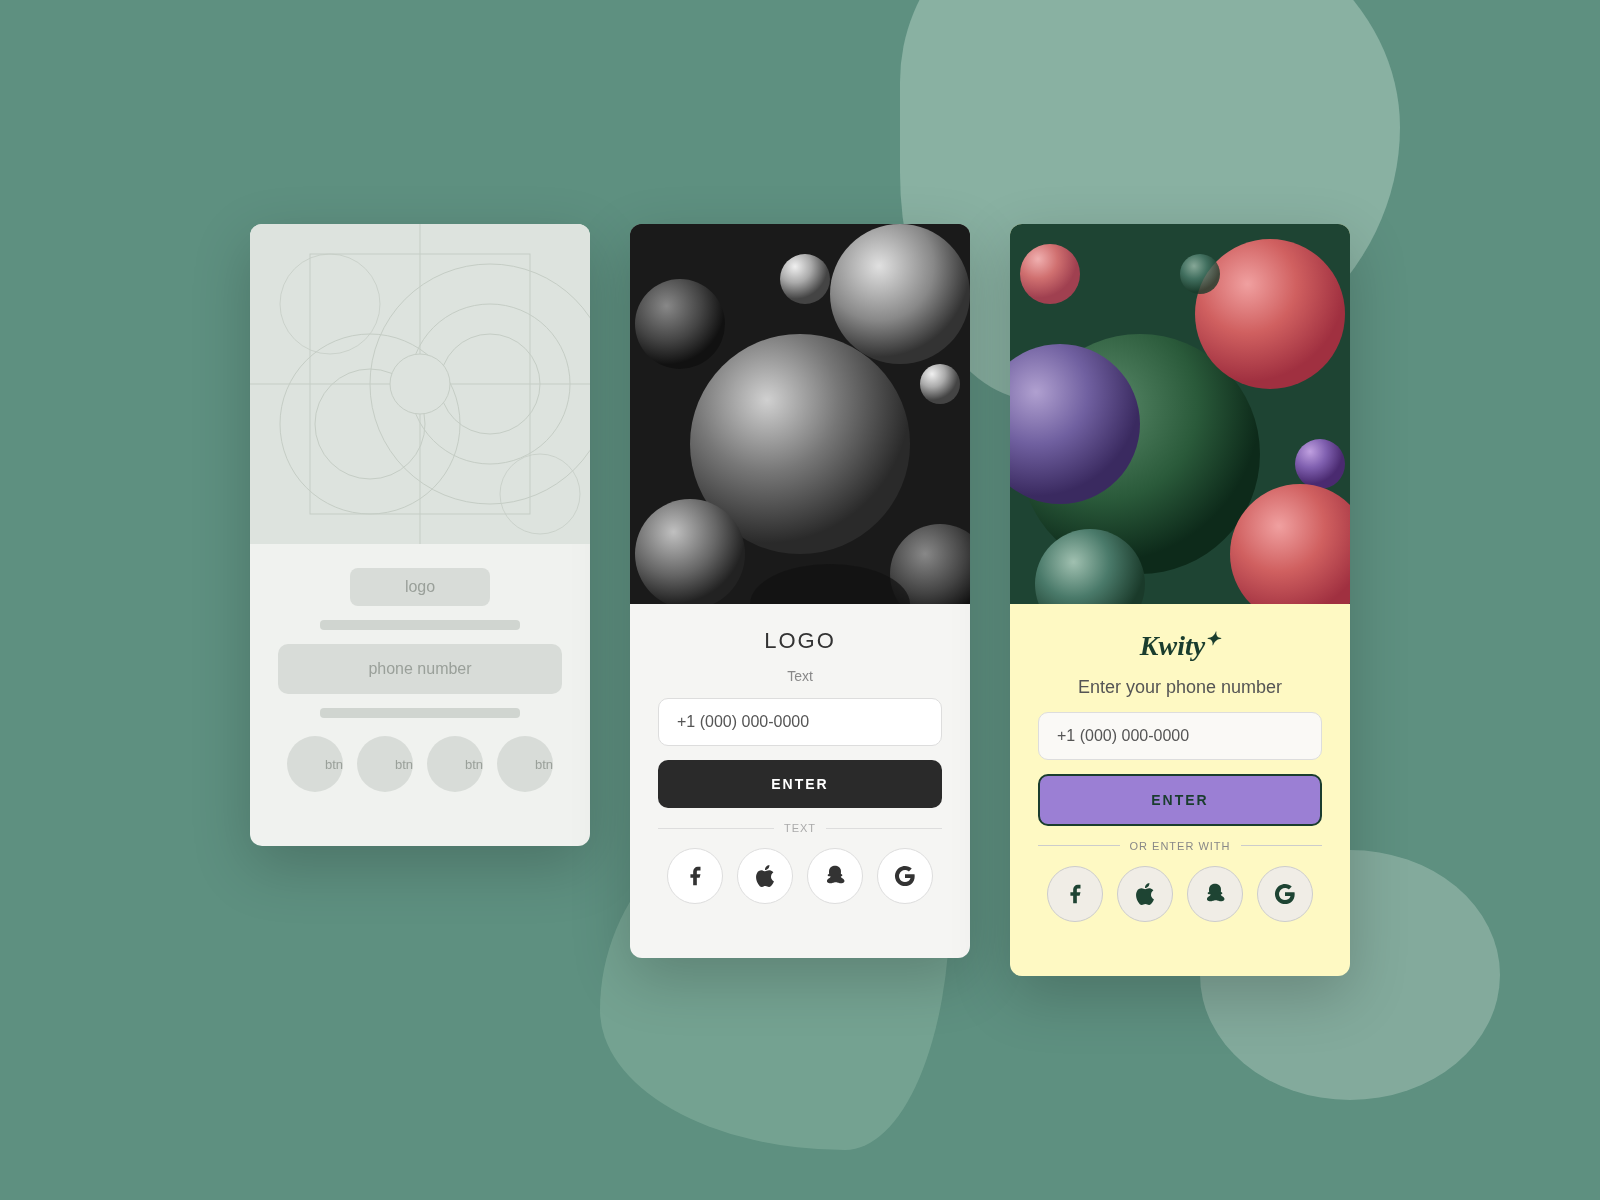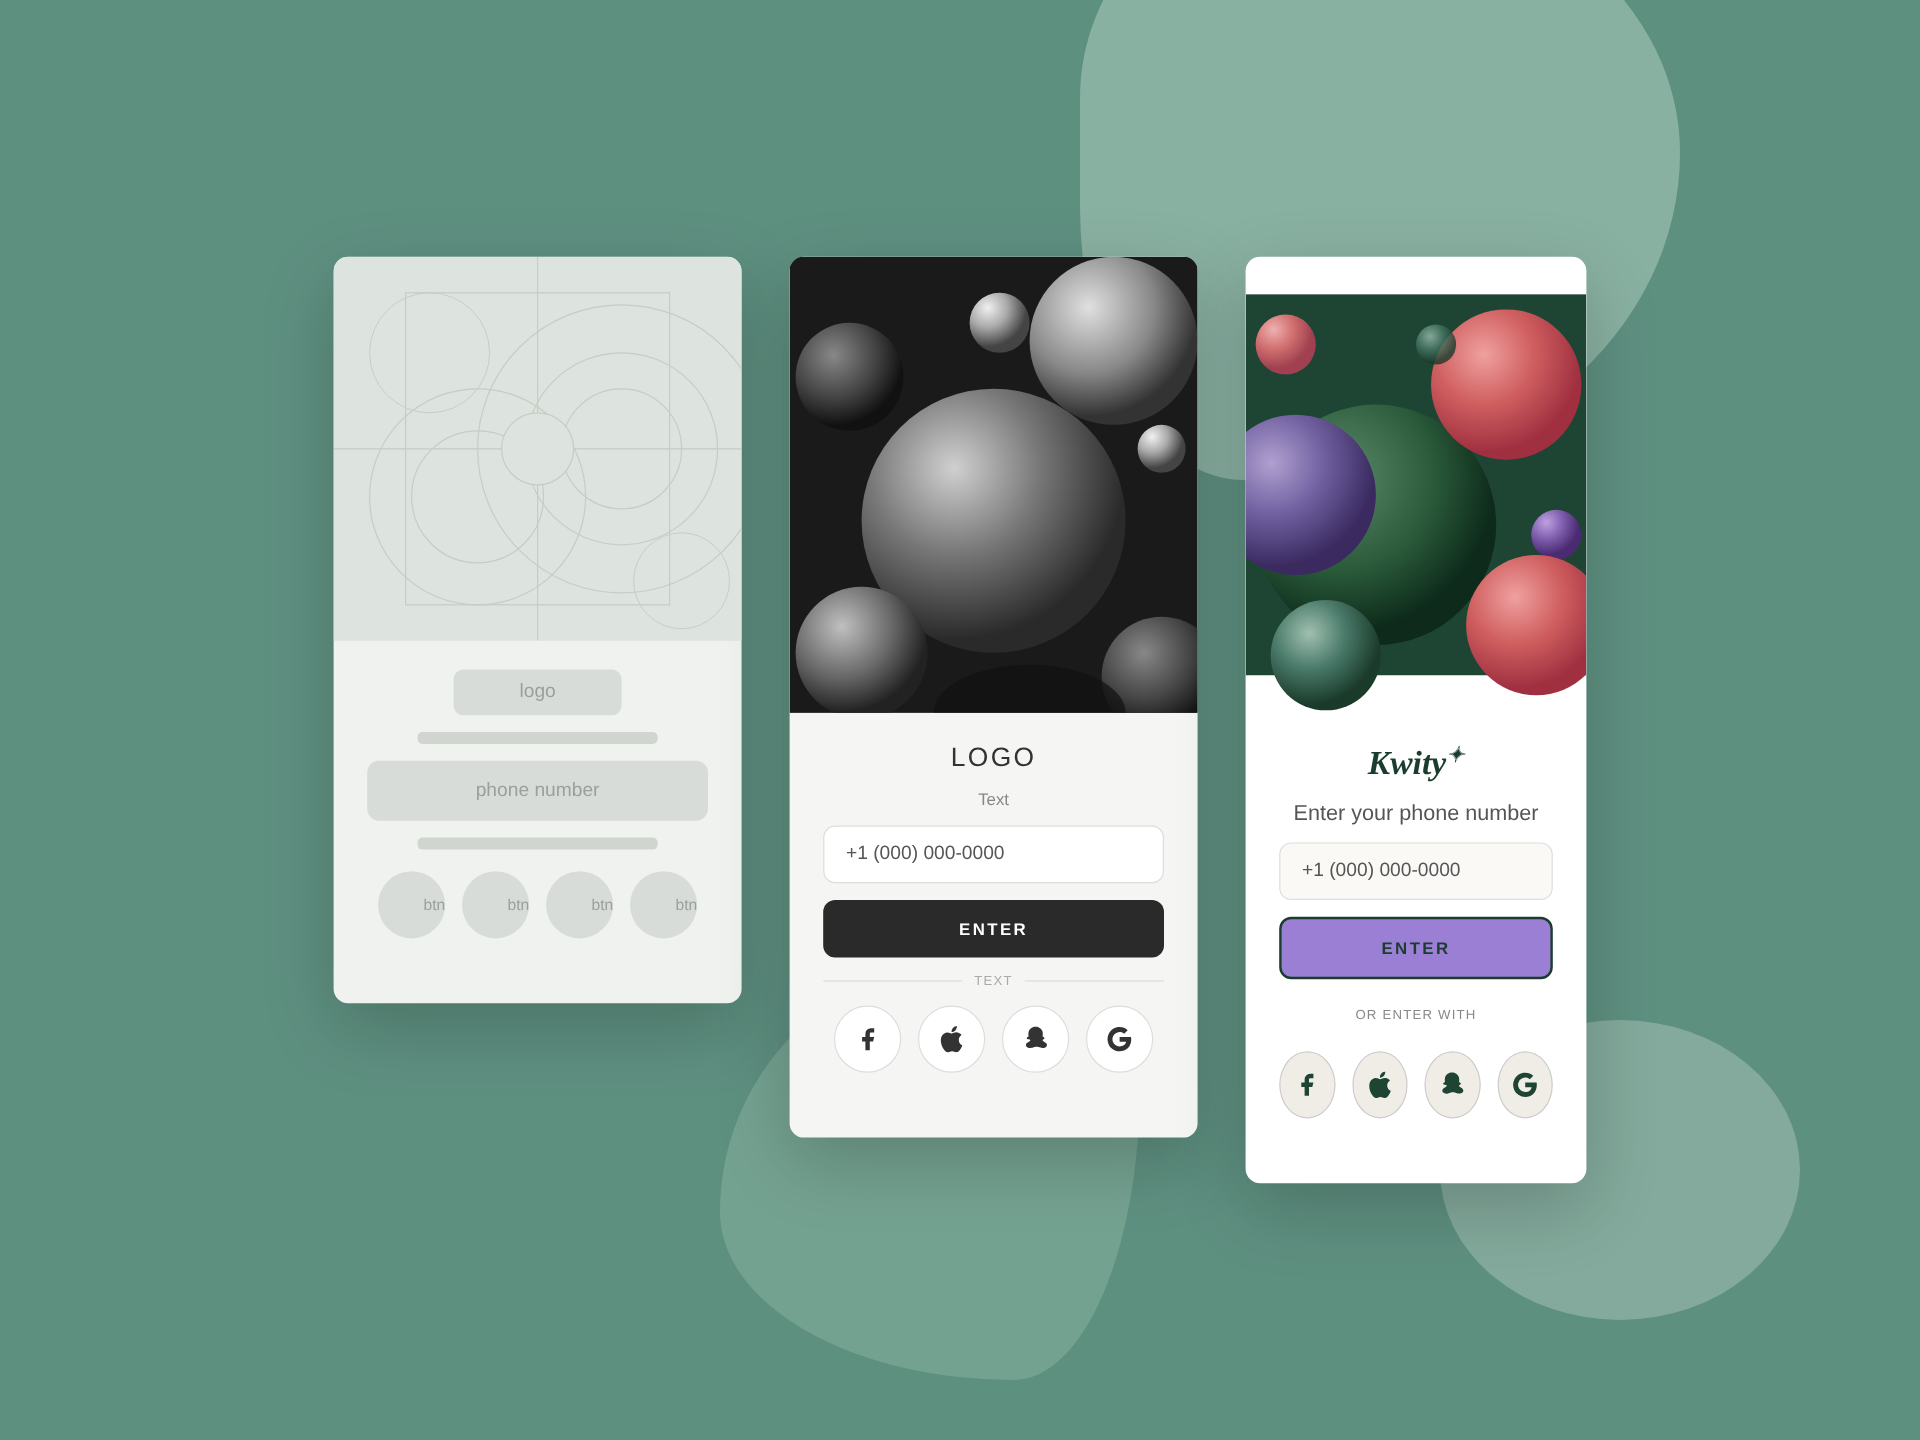--- a/index.html
+++ b/index.html
@@ -242,22 +242,22 @@
       border: 1.5px solid #ddd;
       display: flex;
       align-items: center;
       justify-content: center;
       cursor: pointer;
       background: #fff;
     }
 
     
     .card-colored {
-      width: 284px;
-      background: #ffffff;
+      width: 340px;
+      background: #fef9c3;
       padding-bottom: 30px;
     }
 
     .colored-image {
       width: 100%;
       height: 380px;
       position: relative;
       overflow: hidden;
     }
 
@@ -306,21 +306,20 @@
       font-weight: 700;
       letter-spacing: 2px;
       cursor: pointer;
       border: 2px solid #1a3d2e;
     }
 
     .colored-divider {
       display: flex;
       align-items: center;
       gap: 10px;
-      flex-direction: column;
     }
 
     .colored-divider-line {
       flex: 1;
       height: 1px;
       background: #ccc;
     }
 
     .colored-divider-text {
       font-size: 11px;

